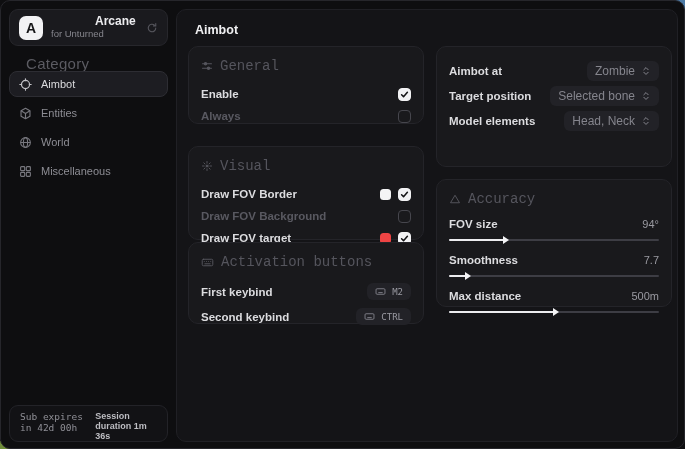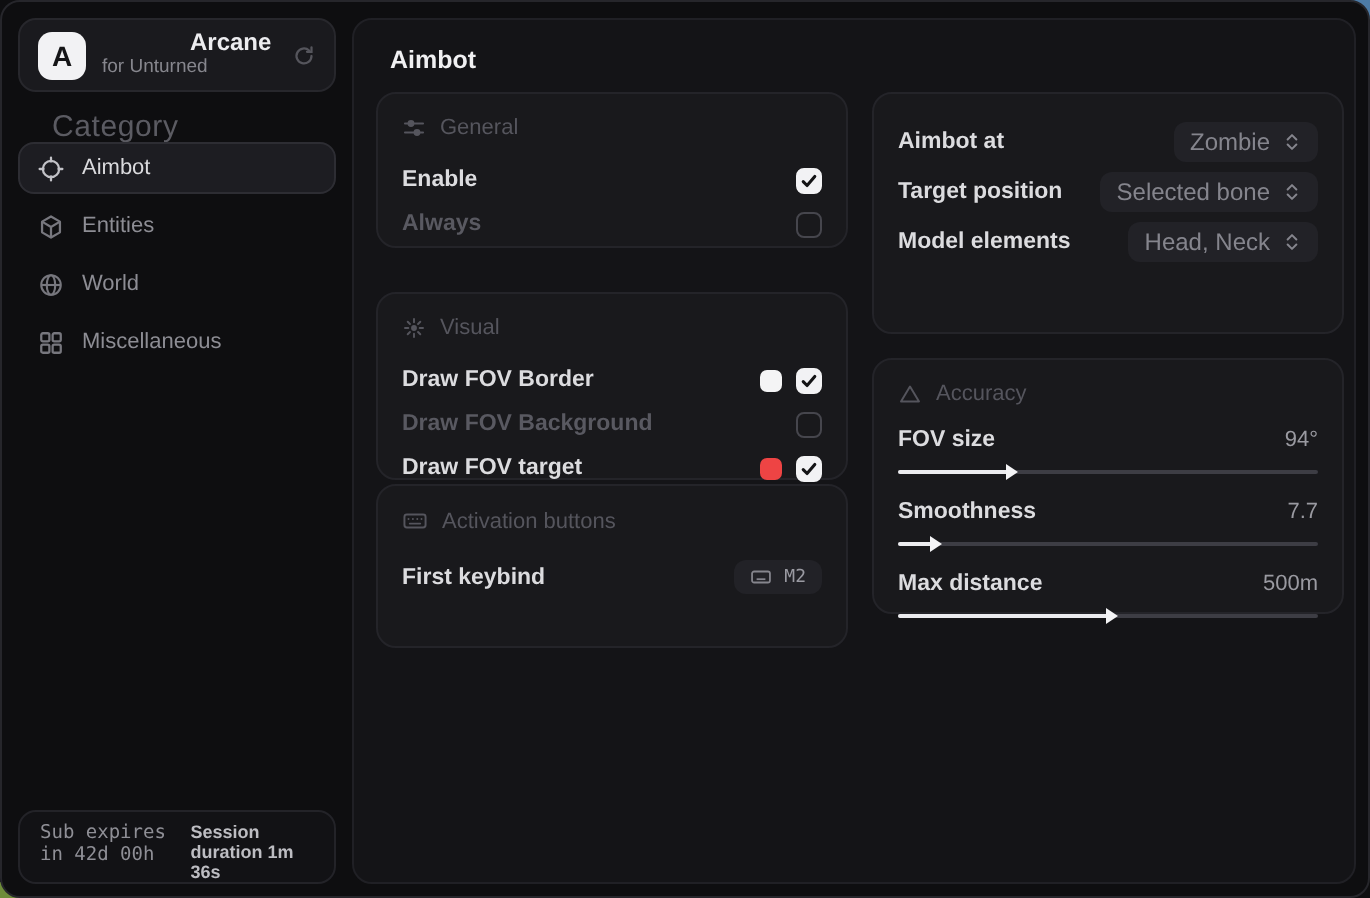--- a/index.html
+++ b/index.html
@@ -72,21 +72,21 @@
     padding:11px 12px; width:236px;
   }
   .card-general    { left:11px;  top:36px;  height:78px; }
   .card-visual     { left:11px;  top:136px; height:94px; }
   .card-activation { left:11px;  top:232px; height:82px; }
   .card-tracker    { left:259px; top:36px;  height:121px; }
   .card-accuracy   { left:259px; top:169px; height:128px; }
 
   .card-head {
     display:flex; align-items:center; gap:7px;
-    font-family:Liberation Sans, sans-serif; font-size:11px; color:#55555d;
+    font-family:Liberation Mono, monospace; font-size:14px; color:#55555d;
     margin-bottom:9px;
   }
   .card-head .sico { display:flex; color:#55555d; }
 
   .row { display:flex; align-items:center; justify-content:space-between; height:22px; }
   .row-label { font-size:11.5px; font-weight:bold; color:#dcdcdf; }
   .row.dim .row-label { color:#595961; }
   .row-right { display:flex; align-items:center; gap:7px; }
 
   .checkbox {
@@ -286,20 +286,32 @@
         <span class="chip">
           <span class="cico">
             <svg width="11" height="11" viewBox="0 0 16 16" fill="none" stroke="currentColor" stroke-width="1.3">
                 <rect x="1.5" y="4" width="13" height="8" rx="1.5"></rect>
                 <path d="M4.8 9.6h6.4"></path>
               </svg>
           </span>
           <span class="chip-key">M2</span>
         </span>
       </div>
+      <div class="trow">
+        <span class="row-label">Second keybind</span>
+        <span class="chip">
+          <span class="cico">
+            <svg width="11" height="11" viewBox="0 0 16 16" fill="none" stroke="currentColor" stroke-width="1.3">
+                <rect x="1.5" y="4" width="13" height="8" rx="1.5"></rect>
+                <path d="M4.8 9.6h6.4"></path>
+              </svg>
+          </span>
+          <span class="chip-key">CTRL</span>
+        </span>
+      </div>
     </div>
 
     <div class="card card-tracker">
       <div class="trow">
         <span class="row-label">Aimbot at</span>
         <span class="chip">
           <span class="chip-val">Zombie</span>
           <span class="cico">
             <svg width="10" height="10" viewBox="0 0 16 16" fill="none" stroke="currentColor" stroke-width="1.6" stroke-linecap="round" stroke-linejoin="round">
                 <path d="M4.5 6L8 2.5 11.5 6M4.5 10L8 13.5 11.5 10"></path>

